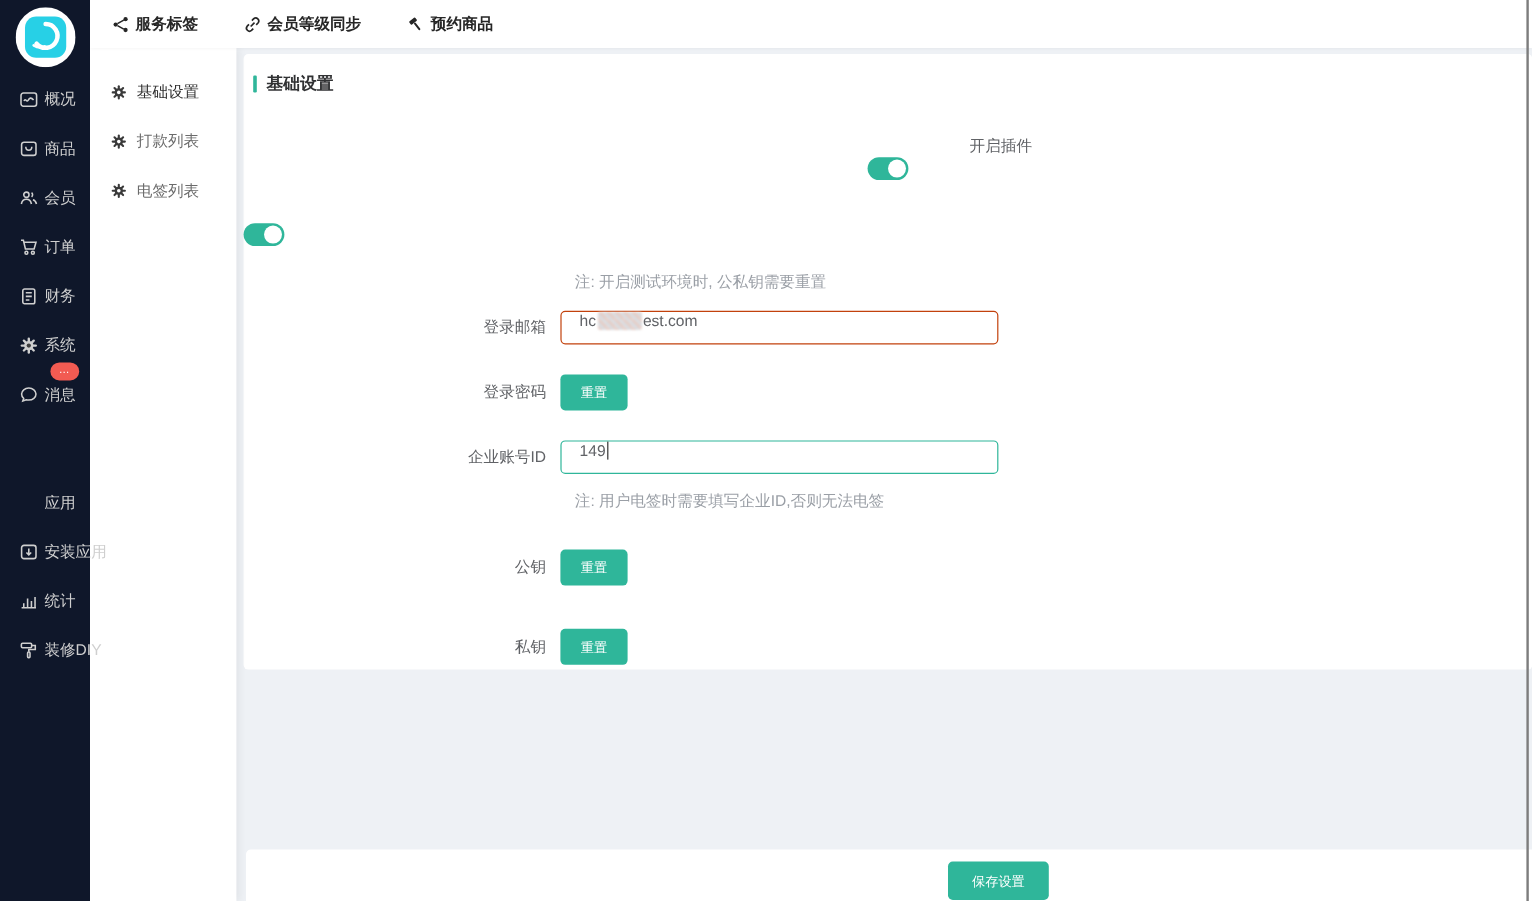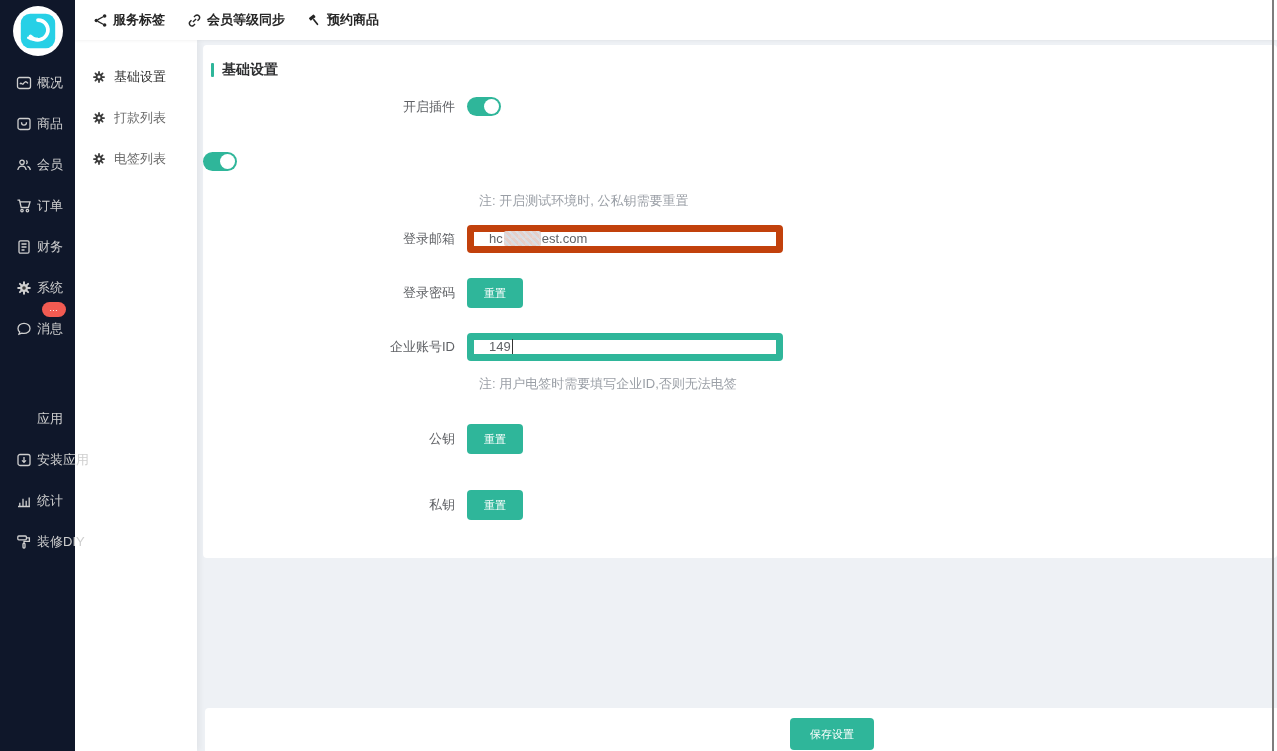--- a/index.html
+++ b/index.html
@@ -15,21 +15,21 @@
   .nav-item .nicon { width:17px; height:17px; display:inline-flex; align-items:center; justify-content:center; margin-right:5px; flex:none; }
   .nav-item .nlabel { color:#cfcfcf; font-size:13px; white-space:nowrap; }
   .nav-gap { height:49px; }
   .badge { position:absolute; top:-6px; left:42px; min-width:24px; height:15px; background:#f25b52; border-radius:8px; color:#fff; font-size:9px; line-height:13px; text-align:center; padding:0 4px; letter-spacing:1px; }
   .apps-grid { display:grid; grid-template-columns:8px 8px; grid-template-rows:8px 8px; gap:1px; }
   .apps-grid i { display:block; border-radius:1px; }
   .apps-grid .r { background:#e64c3c; } .apps-grid .g { background:#4cb050; }
   .apps-grid .o { background:#f39800; } .apps-grid .b { background:#2f7bd9; }
 
   
-  .topbar { position:absolute; left:75px; top:0; right:0; height:40px; background:#fff; display:flex; align-items:center; padding-left:18px; z-index:4; box-shadow:0 1px 3px rgba(0,0,0,.05); }
+  .topbar { position:absolute; left:75px; top:0; right:0; height:40px; background:#fff; display:flex; align-items:center; padding-left:18px; z-index:4; box-shadow:0 1px 3px rgba(0,0,0,.05);gap:16px; }
   .tab { display:flex; align-items:center; margin-right:22px; cursor:pointer; color:#262626; font-weight:bold; font-size:13px; }
   .tab .ticon { width:15px; height:15px; margin-right:5px; display:inline-flex; }
 
   
   .subsidebar { position:absolute; left:75px; top:40px; width:122px; bottom:0; background:#fff; z-index:3; box-shadow:3px 0 6px rgba(0,0,0,.05); padding-top:16px; }
   .sub-item { height:41px; display:flex; align-items:center; padding-left:17px; cursor:pointer; color:#6b6b6b; }
   .sub-item.active { color:#2f2f2f; }
   .sub-item .sicon { width:14px; height:14px; margin-right:8px; display:inline-flex; }
 
   
@@ -39,37 +39,37 @@
   .section-bar { width:3px; height:14px; background:#2fb69a; border-radius:1px; margin-right:8px; }
   .section-title { font-size:14px; font-weight:bold; color:#303133; }
 
   .form-row { display:flex; align-items:center; }
   .form-label { width:264px; text-align:right; padding-right:12px; color:#606266; font-size:13px; flex:none; }
   .note { margin-left:276px; color:#9a9fa6; font-size:13px; }
 
   .toggle { position:relative; width:34px; height:19px; border-radius:10px; background:#2fb69a; cursor:pointer; flex:none; }
   .toggle .knob { position:absolute; top:2px; right:2px; width:15px; height:15px; border-radius:50%; background:#fff; }
 
-  .text-input { width:316px; height:28px; border:7px solid #c2410c; border-radius:4px; background:#fff; display:flex; align-items:flex-end; padding-left:15px; color:#606266; cursor:text; }
+  .text-input { width:365px; height:28px; border:1px solid #c2410c; border-radius:4px; background:#fff; display:flex; align-items:flex-start; padding-left:15px; color:#606266; cursor:text; }
   .text-input.focused { border-color:#2fb69a; }
   .mosaic { display:inline-block; width:37px; height:15px; margin:0 1px; border-radius:2px;
             background-image:linear-gradient(45deg,#e9d5d0 25%,#d9dde2 25%,#d9dde2 50%,#e4cfc9 50%,#e4cfc9 75%,#dde0e4 75%);
             background-size:7px 7px; filter:blur(.7px); }
   .caret { display:inline-block; width:1px; height:15px; background:#333; margin-left:1px; }
 
   .btn-green { border:none; background:#2fb69a; color:#fff; font-size:11px; border-radius:4px; cursor:pointer; font-family:inherit; }
   .btn-reset { width:56px; height:30px; }
   .btn-save { position:absolute; left:585px; top:10px; width:84px; height:32px; }
 
   .footer { position:absolute; left:8px; top:668px; right:0; height:43px; background:#fff; border-radius:4px 0 0 0; }
 
   .window-edge { position:absolute; left:1272px; top:0; width:2px; height:751px; background:#7d7d7d; z-index:9; cursor:pointer; }
 
   
-  .mt-row1 { margin-top:18px; } .mt-row2 { margin-top:36px; } .mt-note1 { margin-top:21px; }
+  .mt-row1 { margin-top:34px;flex-direction:column; } .mt-row2 { margin-top:36px; } .mt-note1 { margin-top:21px; }
   .mt-row3 { margin-top:15px; } .mt-row4 { margin-top:25px; } .mt-row5 { margin-top:25px; }
   .mt-note2 { margin-top:14px; } .mt-row6 { margin-top:31px; } .mt-row7 { margin-top:36px; }
 </style>
 </head>
 <body>
 
 <div class="app">
 
   <div class="sidebar">
     <div class="logo-wrap">

